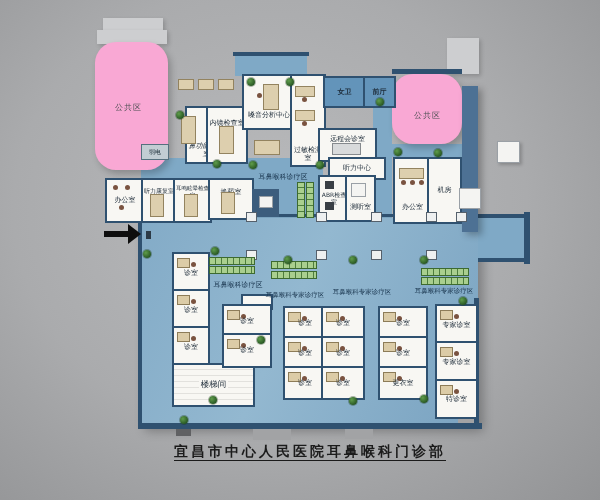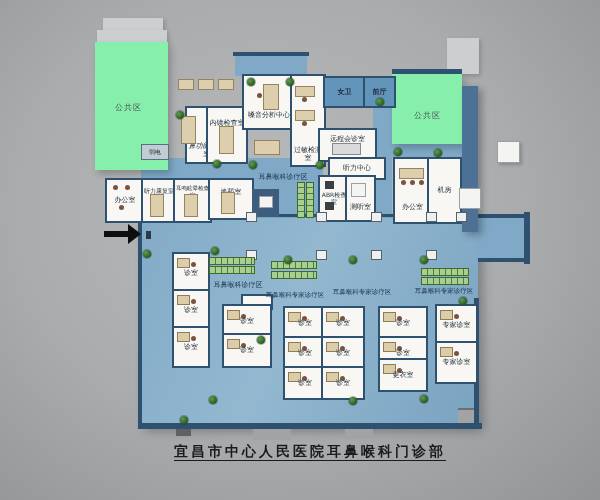--- a/index.html
+++ b/index.html
@@ -3,21 +3,21 @@
 <meta charset="utf-8">
 <style>
   html,body{margin:0;padding:0;}
   body{
     width:600px;height:500px;overflow:hidden;
     background: radial-gradient(ellipse at 45% 42%, #b9babc 0%, #aaabad 55%, #929395 100%);
     font-family:"DejaVu Sans", sans-serif;
   }
   .stage{position:relative;width:600px;height:500px;}
   .plat{position:absolute;background:#cdced0;z-index:1;box-shadow:2px 2px 4px rgba(0,0,0,0.18);}
-  .pub{position:absolute;background:#86efac;z-index:2;box-shadow:3px 4px 7px rgba(0,0,0,0.22);}
+  .pub{position:absolute;background:#f9a8d4;z-index:2;box-shadow:3px 4px 7px rgba(0,0,0,0.22);border-radius:21px;}
   .corr{position:absolute;background:#7fa9c6;z-index:1;}
   .corr-lite{background:linear-gradient(115deg,#83abc7 0%,#93b8d0 45%,#7aa3c1 100%);}
   .wall{position:absolute;background:#2f5170;z-index:2;}
   .bar{position:absolute;background:#4d7194;z-index:2;box-shadow:4px 3px 7px rgba(0,0,0,0.28);}
   .room{position:absolute;background:#f8f7f3;border:2px solid #2f5170;z-index:4;
         display:flex;align-items:center;justify-content:center;}
   .blue-room{background:#6394ba;font-weight:bold;}
   .lbl{font-size:7px;line-height:1.15;color:#1d2b38;text-align:center;z-index:6;position:relative;}
   .lbl-b{align-items:flex-end;padding-bottom:3px;}
   .arealabel{position:absolute;font-size:7px;color:#16314a;z-index:6;text-align:center;white-space:nowrap;}
@@ -189,20 +189,23 @@
   <div class="croom" style="left:172px;top:252px;width:34px;height:38px;">
     <span class="lbl">诊室</span>
   </div>
   <div class="croom" style="left:172px;top:289px;width:34px;height:38px;">
     <span class="lbl">诊室</span>
   </div>
   <div class="croom" style="left:172px;top:326px;width:34px;height:38px;">
     <span class="lbl">诊室</span>
   </div>
 
+  <div class="room stairs" style="left:172px;top:363px;width:79px;height:40px;">
+    <span class="lbl" style="font-size:8.5px;background:#f8f7f3;padding:0 2px;">楼梯间</span>
+  </div>
 
   <div class="whitesq" style="left:241px;top:294px;width:28px;height:12px;z-index:4;border:2px solid #2f5170;background:#f8f7f3;"></div>
   <div class="croom" style="left:222px;top:304px;width:46px;height:30px;">
     <span class="lbl">诊室</span>
   </div>
   <div class="croom" style="left:222px;top:333px;width:46px;height:31px;">
     <span class="lbl">诊室</span>
   </div>
 
   <div class="croom" style="left:283px;top:306px;width:40px;height:31px;">
@@ -223,29 +226,32 @@
   <div class="croom" style="left:321px;top:366px;width:40px;height:30px;">
     <span class="lbl">诊室</span>
   </div>
 
   <div class="croom" style="left:378px;top:306px;width:46px;height:31px;">
     <span class="lbl">诊室</span>
   </div>
   <div class="croom" style="left:378px;top:336px;width:46px;height:31px;">
     <span class="lbl">诊室</span>
   </div>
-  <div class="croom" style="left:378px;top:358px;width:46px;height:30px;">
+  <div class="croom" style="left:378px;top:366px;width:46px;height:30px;">
     <span class="lbl">更衣室</span>
   </div>
 
   <div class="croom" style="left:435px;top:304px;width:39px;height:38px;">
     <span class="lbl">专家诊室</span>
   </div>
   <div class="croom" style="left:435px;top:341px;width:39px;height:39px;">
     <span class="lbl">专家诊室</span>
+  </div>
+  <div class="croom" style="left:435px;top:379px;width:39px;height:36px;">
+    <span class="lbl">特诊室</span>
   </div>
 
   <div class="arealabel" style="left:248px;top:172px;width:70px;">耳鼻喉科诊疗区</div>
   <div class="arealabel" style="left:203px;top:280px;width:70px;">耳鼻喉科诊疗区</div>
   <div class="arealabel" style="left:259px;top:291px;width:72px;font-size:6.5px;">耳鼻喉科专家诊疗区</div>
   <div class="arealabel" style="left:326px;top:288px;width:72px;font-size:6.5px;">耳鼻喉科专家诊疗区</div>
   <div class="arealabel" style="left:408px;top:287px;width:72px;font-size:6.5px;">耳鼻喉科专家诊疗区</div>
 
   <div class="colsq" style="left:246px;top:212px;"></div>
   <div class="colsq" style="left:316px;top:212px;"></div>

